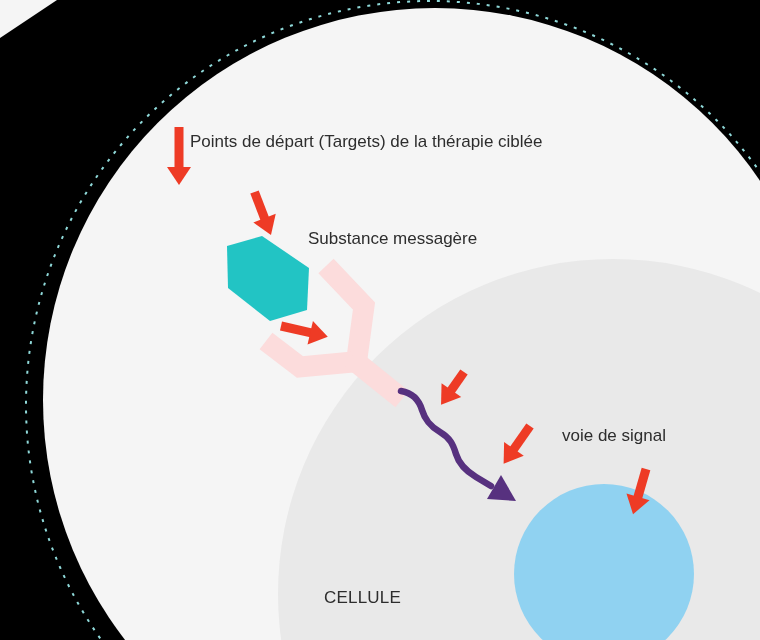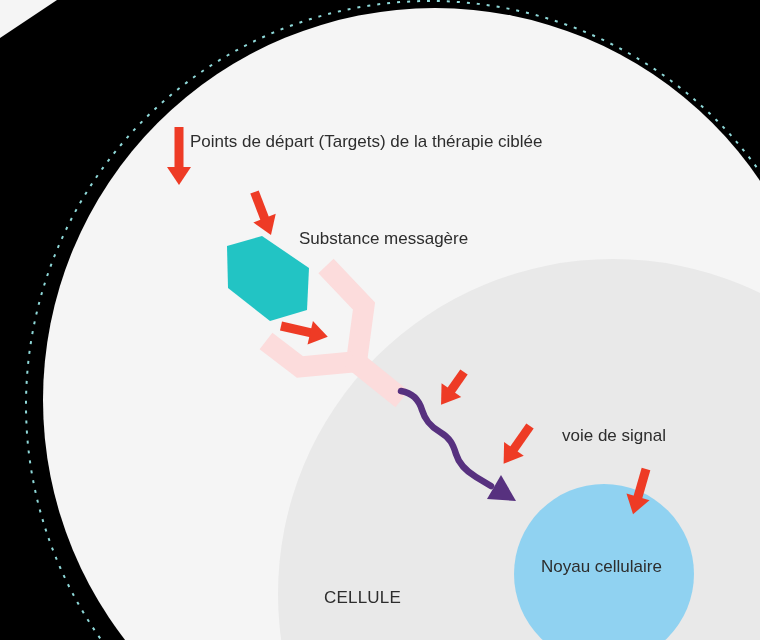--- a/index.html
+++ b/index.html
@@ -78,27 +78,26 @@
     </g>
 
     <g transform="translate(646,469) rotate(16)" fill="#ee3b25">
       <rect x="-4.5" y="0" width="9" height="30"></rect>
       <polygon points="-12,29 12,29 0,47"></polygon>
     </g>
   </svg>
 
   <div class="label" style="left:190px;top:131px;">Points de départ (Targets) de la thérapie ciblée</div>
 
-  <div class="label" style="left:299px;top:228px;">Substance messagère</div>
+  <div class="label" style="left:308px;top:228px;">Substance messagère</div>
 
   <div class="label" style="left:372px;top:260px;">
   </div>
 
   <div class="label" style="left:562px;top:425px;">voie de signal</div>
 
   <div class="label caps" style="left:324px;top:545px;">
     <div>CELLULE</div>
     
   </div>
 
-  <div class="label" style="left:541px;top:556px;">Noyau cellulaire</div>
 
 </div>
 
 </body></html>

